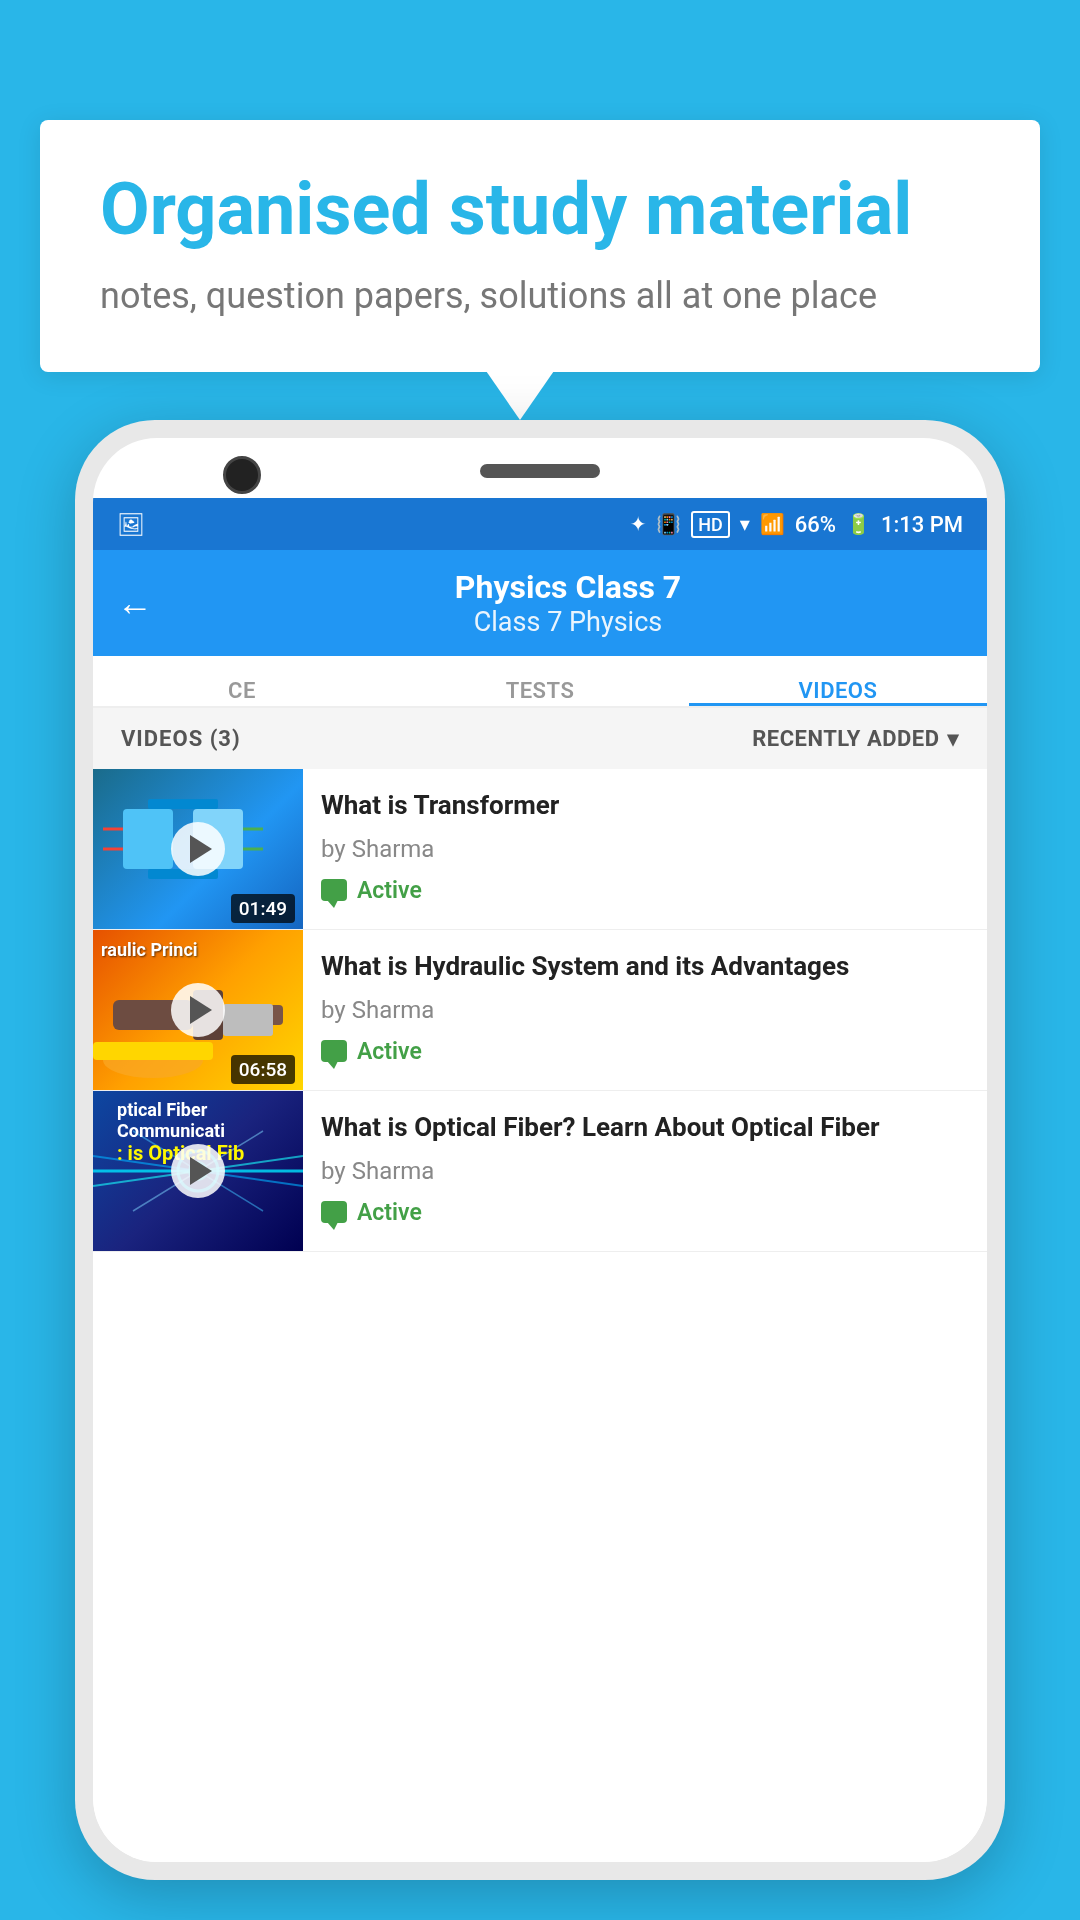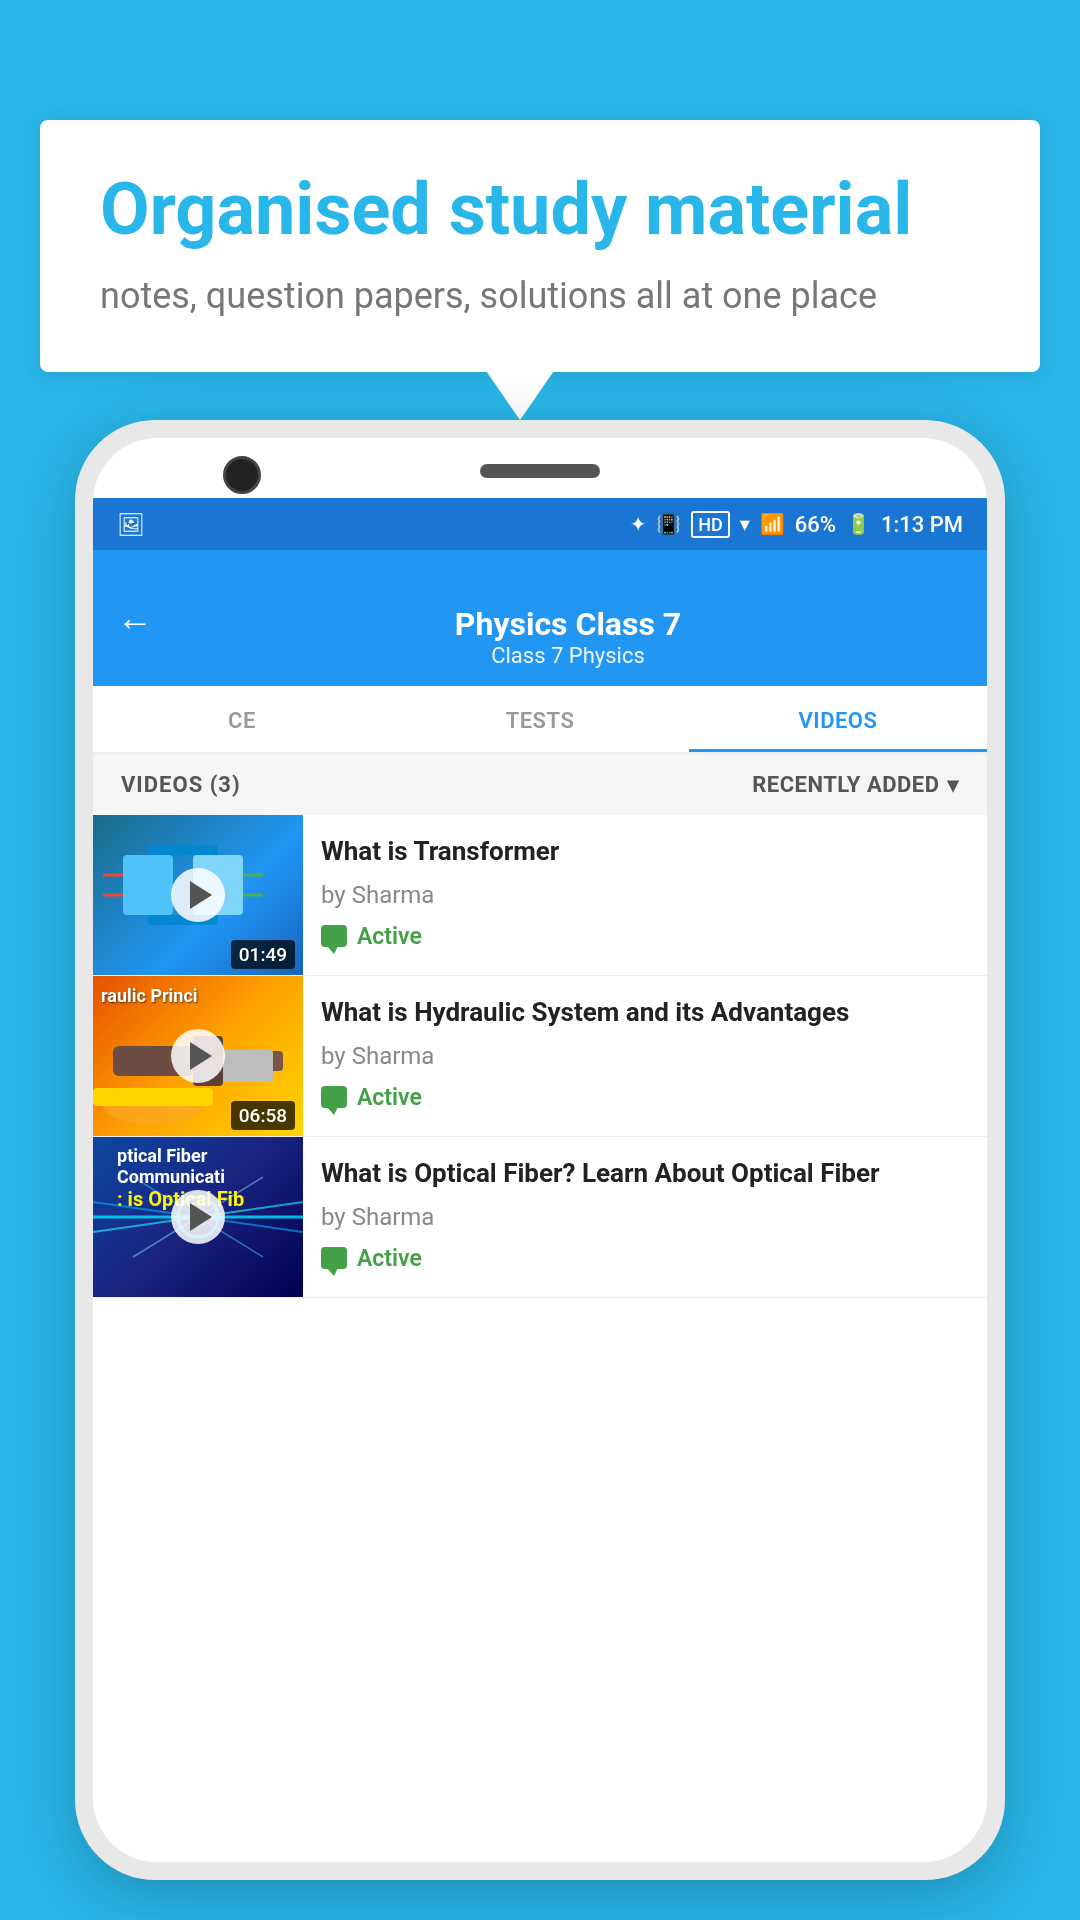--- a/index.html
+++ b/index.html
@@ -151,38 +151,37 @@
       cursor: pointer;
     }
     .app-bar-title {
       color: white;
       text-align: center;
       flex: 1;
     }
     .app-bar-title h2 {
       font-size: 32px;
       font-weight: 700;
-      margin-top: 37px;
     }
     .app-bar-title p {
-      font-size: 22px;
+      font-size: 27px;
       opacity: 0.9;
     }
 
     
     .tabs {
       background: white;
       display: flex;
       border-bottom: 2px solid #eee;
       flex-shrink: 0;
     }
     .tab {
       flex: 1;
       text-align: center;
-      padding: 22px 8px 16px;
+      padding: 22px 8px 0;
       font-size: 22px;
       font-weight: 600;
       color: #999;
       cursor: pointer;
       border-bottom: 3px solid transparent;
       letter-spacing: 0.5px;
     }
     .tab.active {
       color: #2196f3;
       border-bottom: 3px solid #2196f3;

